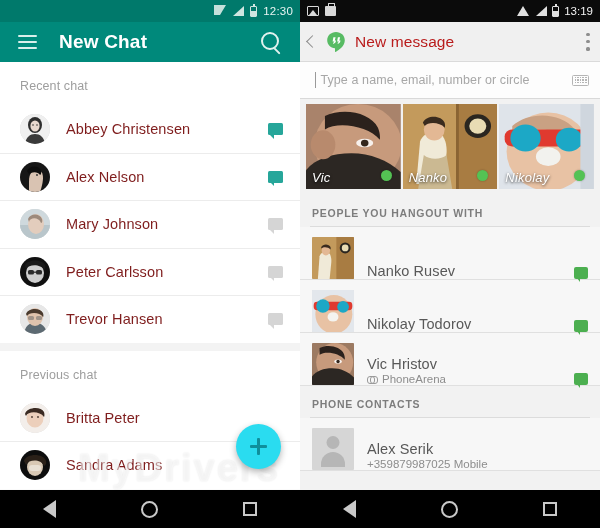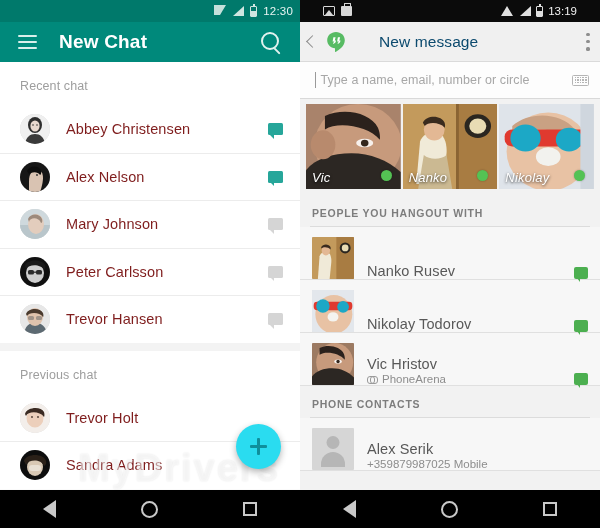--- a/index.html
+++ b/index.html
@@ -66,42 +66,42 @@
   .wm-left {
     position:absolute; left:78px; bottom:38px; font-size:38px; font-weight:bold;
     color:rgba(255,255,255,.55); letter-spacing:2px; pointer-events:none;
     text-shadow:0 0 2px rgba(0,0,0,.10); white-space:nowrap;
   }
 
   
   .panel-right { position:relative; width:300px; height:528px; background:#f2f2f2; overflow:hidden; }
 
   .statusbar-r {
-    height:22px; background:#0b0b0b; display:flex; align-items:center; padding:0 23px; gap:5px;
+    height:22px; background:#0b0b0b; display:flex; align-items:center; padding:0 7px; gap:5px;
   }
   .sb-left-ic { display:flex; align-items:center; gap:6px; flex:1; }
   .ic-photo { width:12px;height:10px;border:1.5px solid #d8d8d8;border-radius:1px;position:relative;}
   .ic-photo:after{content:"";position:absolute;left:1px;bottom:0px;width:0;height:0;border-left:4px solid transparent;border-right:4px solid transparent;border-bottom:5px solid #d8d8d8;}
   .ic-case { width:11px;height:10px;background:#d8d8d8;border-radius:1px;position:relative;}
   .ic-case:before{content:"";position:absolute;top:-3px;left:3px;width:5px;height:3px;border:1.3px solid #d8d8d8;border-bottom:none;border-radius:1px 1px 0 0;}
   .ic-wifi-r { width:13px;height:10px;position:relative;}
   .ic-wifi-r:after{content:"";position:absolute;left:0;bottom:0;width:0;height:0;border-left:6.5px solid transparent;border-right:6.5px solid transparent;border-bottom:10px solid #e0e0e0;}
   .sb-time-r { color:#f2f2f2; font-size:11.5px; }
   .ic-signal-r:after{border-bottom-color:#e0e0e0;}
   .ic-batt-r { border-color:#e0e0e0;}
   .ic-batt-r:before{background:#e0e0e0;}
   .ic-batt-r:after{background:#e0e0e0;}
 
   .appbar-r {
     height:40px; background:#f0f0f0; border-bottom:1px solid #dadada;
     display:flex; align-items:center; padding:0 10px 0 8px; gap:8px;
   }
   .back-chev { width:9px;height:9px;border-left:1.8px solid #8a8a8a;border-bottom:1.8px solid #8a8a8a;transform:rotate(45deg);cursor:pointer;flex:0 0 9px;}
   .hangouts-ic { width:22px;height:22px;flex:0 0 22px;cursor:pointer;}
-  .title-r { font-size:15.5px; color:#0c4a6e; flex:1; letter-spacing:.1px;margin-left:24px; }
+  .title-r { font-size:15.5px; color:#b91c1c; flex:1; letter-spacing:.1px; }
   .overflow { width:4px;height:18px;display:flex;flex-direction:column;justify-content:space-between;align-items:center;cursor:pointer;}
   .overflow i{width:3.2px;height:3.2px;background:#8d8d8d;border-radius:50%;display:block;}
 
   .searchfield {
     height:37px; background:#fdfdfd; border-bottom:1px solid #d9d9d9;
     display:flex; align-items:center; padding:0 11px 0 15px; gap:8px;
   }
   .caret { width:1.4px; height:16px; background:#9a9a9a; flex:0 0 1.4px; }
   .sf-placeholder { flex:1; font-size:12.5px; color:#a7a7a7; letter-spacing:.1px; margin-left:-4px; }
   .kbd-ic { width:17px;height:11px;border:1px solid #b5b5b5;border-radius:1.5px;display:grid;grid-template-columns:repeat(5,1fr);grid-template-rows:repeat(3,1fr);gap:1px;padding:1.5px;cursor:pointer;flex:0 0 17px;}
@@ -276,21 +276,21 @@
           <div class="imgwrap">
               <svg viewBox="0 0 30 30" preserveAspectRatio="none">
                 <rect width="30" height="30" fill="#f3eeea"></rect>
                 <ellipse cx="15" cy="15" rx="8.5" ry="9.5" fill="#eccfbb"></ellipse>
                 <path d="M5 11c2-7 16-8 19-2 1 3 0 5 0 5-4-6-16-6-18-1z" fill="#3a2a22"></path>
                 <circle cx="12" cy="14" r=".9" fill="#4a3a30"></circle>
                 <circle cx="18" cy="14" r=".9" fill="#4a3a30"></circle>
               </svg>
             </div>
         </div>
-        <div class="row-name">Trevor Holt</div>
+        <div class="row-name">Britta Peter</div>
       </div>
       <div class="divider-l"></div>
 
       <div class="row-l">
         <div class="avatar">
           <div class="imgwrap">
               <svg viewBox="0 0 30 30" preserveAspectRatio="none">
                 <rect width="30" height="30" fill="#0d0d0d"></rect>
                 <ellipse cx="15" cy="17" rx="8" ry="9" fill="#d8c8b4"></ellipse>
                 <path d="M4 11c2-8 20-8 22 0 1 4-2 5-2 5-3-7-15-7-18-1z" fill="#2a2018"></path>

